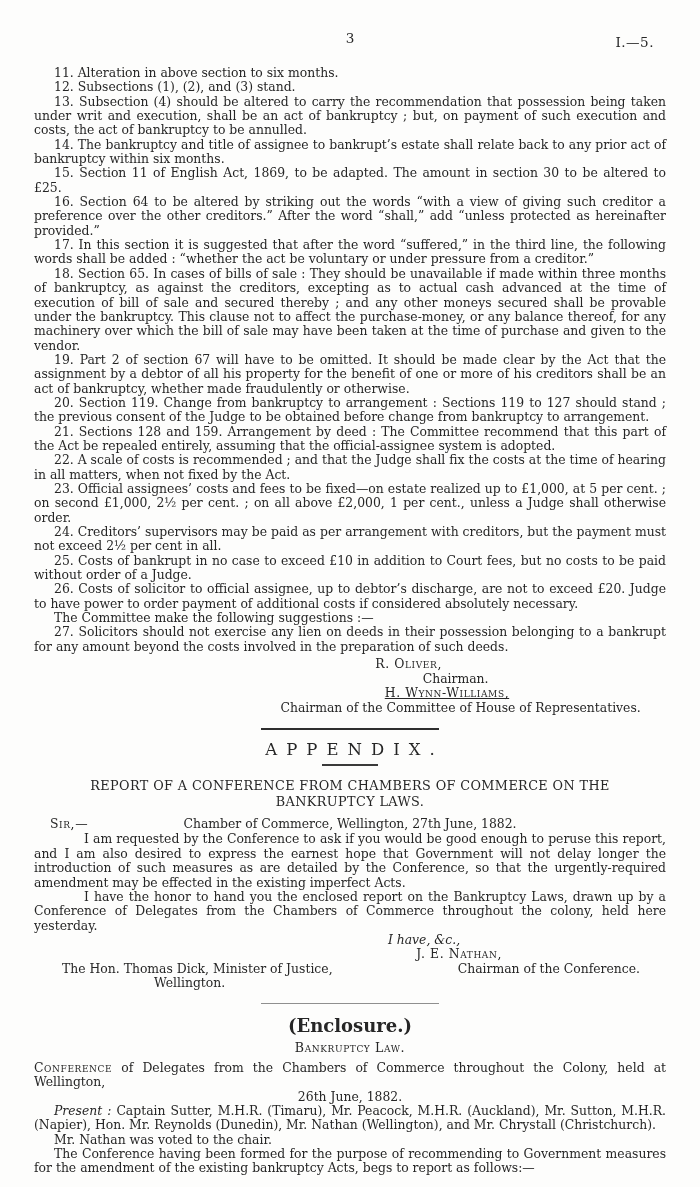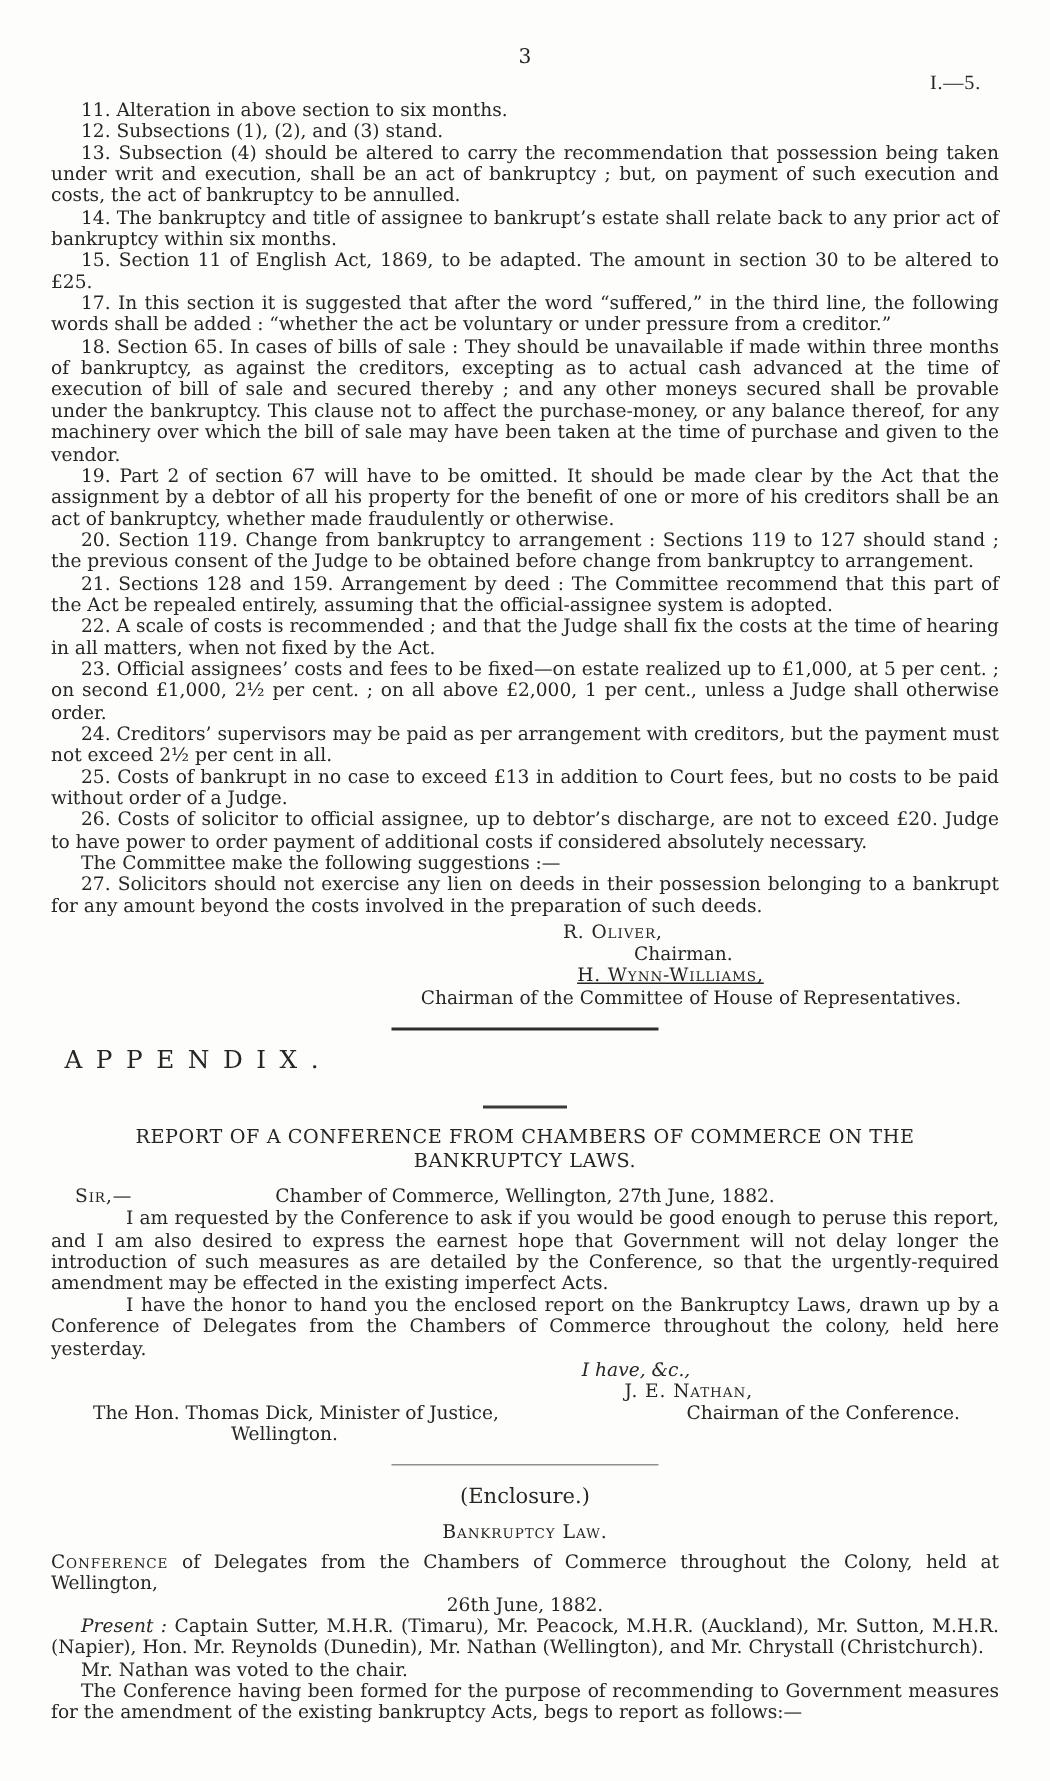--- a/index.html
+++ b/index.html
@@ -7,79 +7,80 @@
   .page{
     width:700px;height:1187px;box-sizing:border-box;
     background:#fdfdfc;color:#262626;
     padding:30px 34px 0 34px;
     font-family:"DejaVu Serif","Liberation Serif",serif;
     position:relative;overflow:hidden;
   }
   
   .page-header{position:relative;height:17px;margin-bottom:19px;font-size:13.5px;line-height:17px;}
   .page-num{position:absolute;left:0;right:0;text-align:center;}
-  .doc-ref{position:absolute;right:12px;top:16px;letter-spacing:0.5px;font-family:Liberation Serif, serif;}
+  .doc-ref{position:absolute;right:12px;top:4px;letter-spacing:0.5px;}
   
   .para{margin:0;text-align:justify;text-indent:20px;font-size:12.4px;line-height:14.35px;}
   .lpara{margin:0;text-align:justify;text-indent:50px;font-size:12.4px;line-height:14.35px;}
   .sc{font-variant:small-caps;letter-spacing:0.6px;}
   .italic{font-style:italic;}
   
   .sig-block{margin-top:3px;font-size:12.4px;line-height:14.6px;}
   .sig-name1{margin-left:54%;}
   .sig-title1{margin-left:61.5%;}
   .sig-name2{margin-left:55.5%;text-decoration:underline;}
   .sig-title2{margin-left:39%;}
   
   .rule-thick{width:178px;height:0;border-top:2.6px solid #2e2e2e;margin:13px auto 11px auto;}
   .rule-small{width:56px;height:0;border-top:2px solid #3a3a3a;margin:3px auto 12px auto;}
   .rule-thin{width:178px;height:0;border-top:1.2px solid #8f8f8f;margin:12px auto 13px auto;}
   
-  .appendix-title{font-size:16.5px;font-weight:normal;
-    letter-spacing:9px;padding-left:9px;margin:8px 0 21px 0;line-height:18px;}
+  .appendix-title{font-size:16.5px;font-weight:normal;text-align:center;
+    letter-spacing:9px;padding-left:9px;margin:8px 0 5px 0;line-height:18px;}
   .report-heading{text-align:center;font-size:12.8px;line-height:15.5px;letter-spacing:0.4px;margin:0 0 7px 0;}
   .sir-line{position:relative;font-size:12.4px;line-height:15px;text-align:center;margin-bottom:1px;}
   .salutation{position:absolute;left:16px;top:0;}
   .valediction{font-size:12.4px;line-height:14.5px;margin-left:56%;font-style:italic;}
   .sig-nathan{font-size:12.4px;line-height:14.5px;margin-left:60.5%;}
   .addr-row{display:flex;font-size:12.4px;line-height:14.5px;}
   .addr1{margin-left:28px;}
   .sig-title-nathan{margin-left:auto;margin-right:26px;}
   .addr2{font-size:12.4px;line-height:14.5px;margin-left:120px;}
   
-  .enclosure-heading{text-align:center;font-size:14px;font-weight:normal;margin:4px 0 7px 0;line-height:17px;}
+  .enclosure-heading{text-align:center;font-size:18px;font-weight:bold;margin:4px 0 7px 0;line-height:17px;}
   .subheading{text-align:center;font-size:12.6px;margin:0 0 6px 0;line-height:14px;}
   .conf-para{margin:0;text-align:justify;font-size:12.4px;line-height:14.35px;}
   .conf-date{text-align:center;font-size:12.4px;line-height:14.35px;}
 </style>
 </head>
 <body>
 
 <div class="page">
 
   <div class="page-header">
     <span class="page-num">3</span>
     <span class="doc-ref">I.—5.</span>
   </div>
 
   <section>
     <p class="para">11. Alteration in above section to six months.</p>
     <p class="para">12. Subsections (1), (2), and (3) stand.</p>
     <p class="para">13. Subsection (4) should be altered to carry the recommendation that possession being taken under writ and execution, shall be an act of bankruptcy ; but, on payment of such execution and costs, the act of bankruptcy to be annulled.</p>
     <p class="para">14. The bankruptcy and title of assignee to bankrupt’s estate shall relate back to any prior act of bankruptcy within six months.</p>
     <p class="para">15. Section 11 of English Act, 1869, to be adapted. The amount in section 30 to be altered to £25.</p>
+    <p class="para">16. Section 64 to be altered by striking out the words “with a view of giving such creditor a preference over the other creditors.” After the word “shall,” add “unless protected as hereinafter provided.”</p>
     <p class="para">17. In this section it is suggested that after the word “suffered,” in the third line, the following words shall be added : “whether the act be voluntary or under pressure from a creditor.”</p>
     <p class="para">18. Section 65. In cases of bills of sale : They should be unavailable if made within three months of bankruptcy, as against the creditors, excepting as to actual cash advanced at the time of execution of bill of sale and secured thereby ; and any other moneys secured shall be provable under the bankruptcy. This clause not to affect the purchase-money, or any balance thereof, for any machinery over which the bill of sale may have been taken at the time of purchase and given to the vendor.</p>
     <p class="para">19. Part 2 of section 67 will have to be omitted. It should be made clear by the Act that the assignment by a debtor of all his property for the benefit of one or more of his creditors shall be an act of bankruptcy, whether made fraudulently or otherwise.</p>
     <p class="para">20. Section 119. Change from bankruptcy to arrangement : Sections 119 to 127 should stand ; the previous consent of the Judge to be obtained before change from bankruptcy to arrangement.</p>
     <p class="para">21. Sections 128 and 159. Arrangement by deed : The Committee recommend that this part of the Act be repealed entirely, assuming that the official-assignee system is adopted.</p>
     <p class="para">22. A scale of costs is recommended ; and that the Judge shall fix the costs at the time of hearing in all matters, when not fixed by the Act.</p>
     <p class="para">23. Official assignees’ costs and fees to be fixed—on estate realized up to £1,000, at 5 per cent. ; on second £1,000, 2½ per cent. ; on all above £2,000, 1 per cent., unless a Judge shall otherwise order.</p>
     <p class="para">24. Creditors’ supervisors may be paid as per arrangement with creditors, but the payment must not exceed 2½ per cent in all.</p>
-    <p class="para">25. Costs of bankrupt in no case to exceed £13 in addition to Court fees, but no costs to be paid without order of a Judge.</p>
+    <p class="para">25. Costs of bankrupt in no case to exceed £10 in addition to Court fees, but no costs to be paid without order of a Judge.</p>
     <p class="para">26. Costs of solicitor to official assignee, up to debtor’s discharge, are not to exceed £20. Judge to have power to order payment of additional costs if considered absolutely necessary.</p>
     <p class="para">The Committee make the following suggestions :—</p>
     <p class="para">27. Solicitors should not exercise any lien on deeds in their possession belonging to a bankrupt for any amount beyond the costs involved in the preparation of such deeds.</p>
   </section>
 
   <div class="sig-block">
     <div class="sig-name1 sc">R. Oliver,</div>
     <div class="sig-title1">Chairman.</div>
     <div class="sig-name2 sc">H. Wynn-Williams,</div>
     <div class="sig-title2">Chairman of the Committee of House of Representatives.</div>

